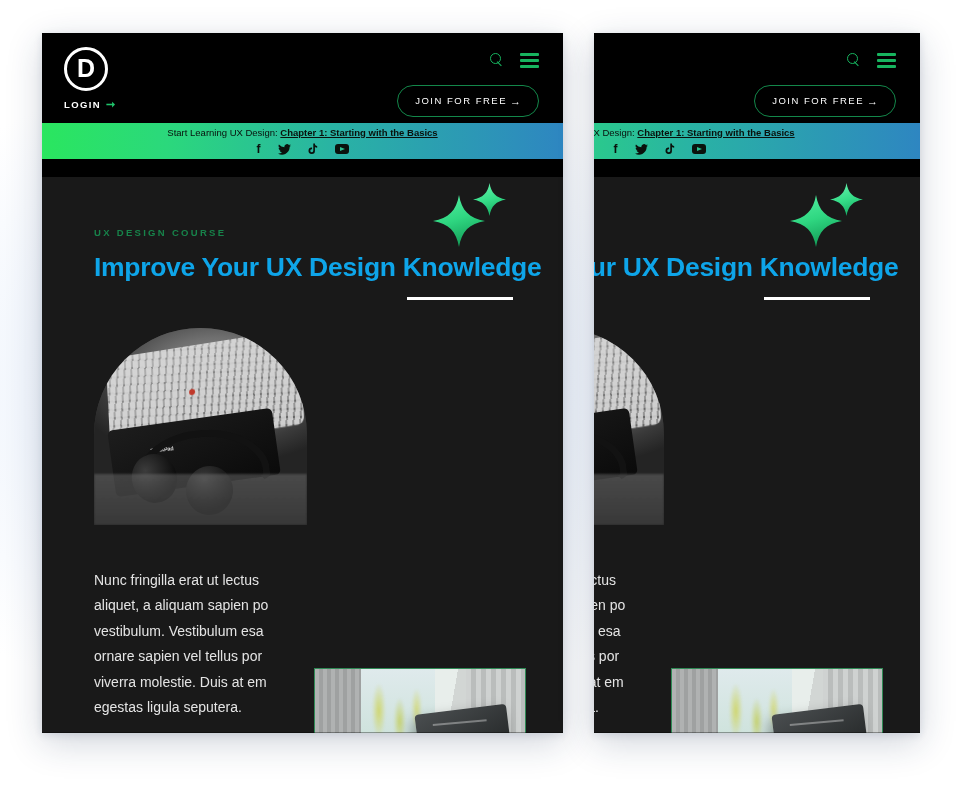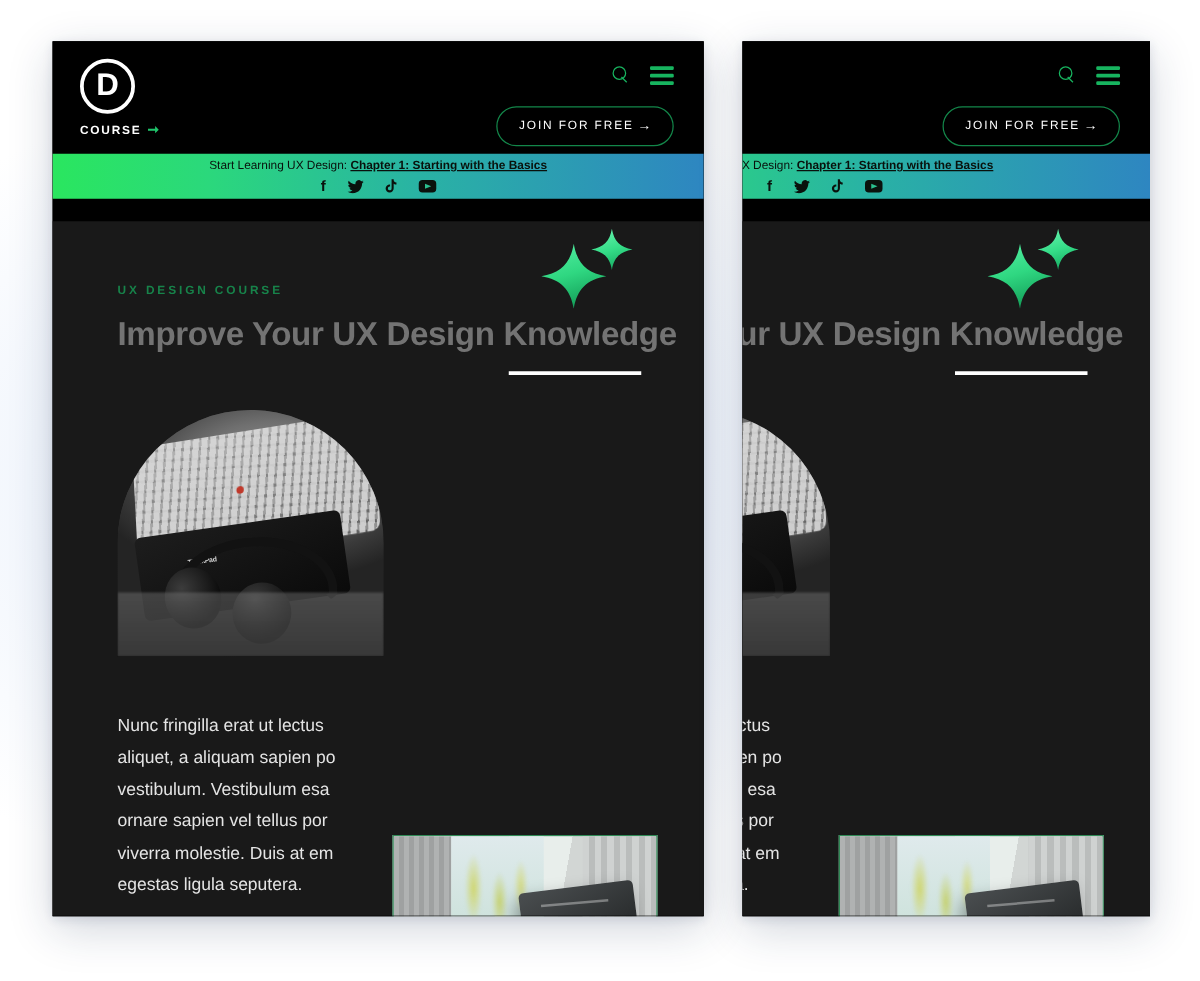--- a/index.html
+++ b/index.html
@@ -128,21 +128,21 @@
   }
   .hero{
     position:relative;
     padding:50px 52px 0 52px;
     margin-top:18px;
   }
   .eyebrow{
     color:#17834a; font-size:9.5px; font-weight:700; letter-spacing:2.3px;
   }
   .hero-title{
-    color:#737373;
+    color:#0ea5e9;
     font-size:26.5px;
     font-weight:700;
     letter-spacing:-0.3px;
     margin-top:14px;
     white-space:nowrap;
   }
   .title-rule{
     margin-top:14px; margin-left:313px;
     width:106px; height:3px; background:#ffffff;
   }
@@ -295,21 +295,21 @@
 <div class="stage">
 
   <div class="panel panel-left">
     <div class="viewport viewport-left">
 
       <header class="site-header">
         <div class="logo">
           <span>D</span>
         </div>
         <div class="login">
-          <span>COURSE</span>
+          <span>LOGIN</span>
           <span class="loginIcon">➞</span>
         </div>
         <div class="header-icons">
           <span class="icon-search"></span>
           <span class="icon-burger">
               <i></i>
               <i></i>
               <i></i>
             </span>
         </div>

